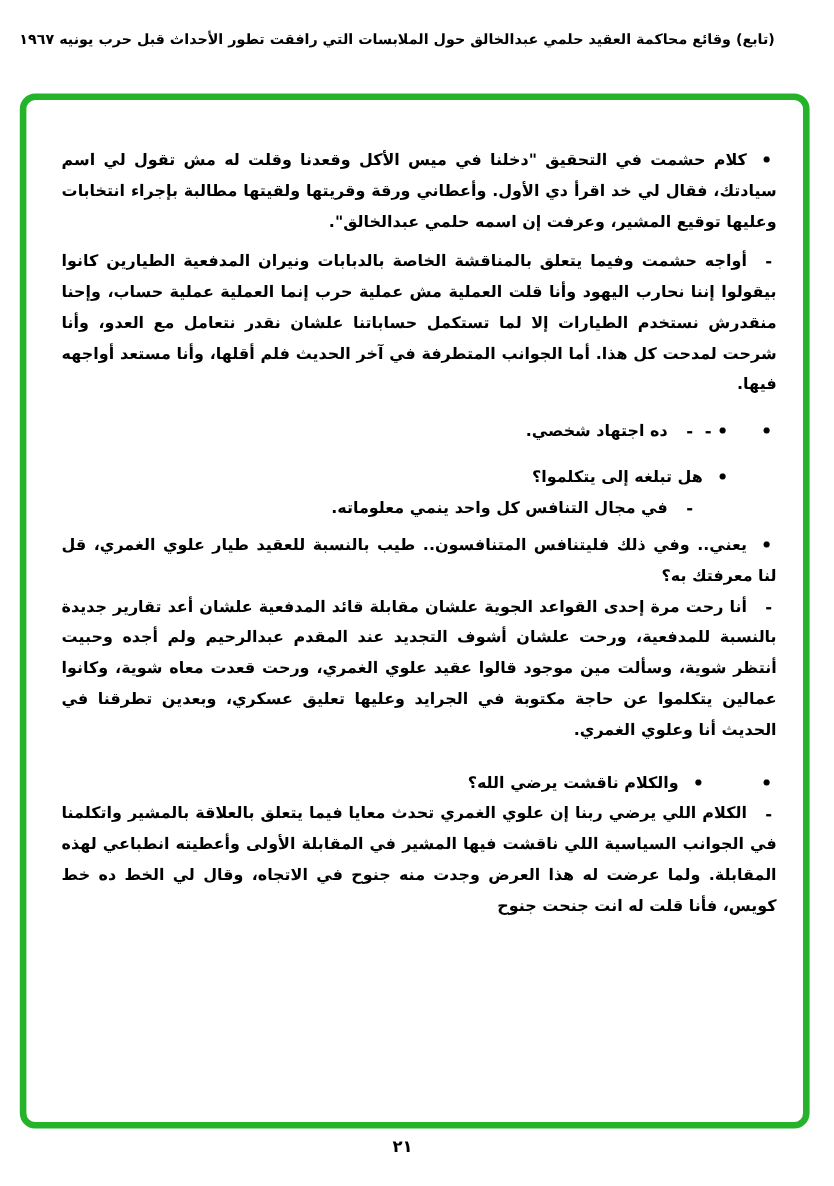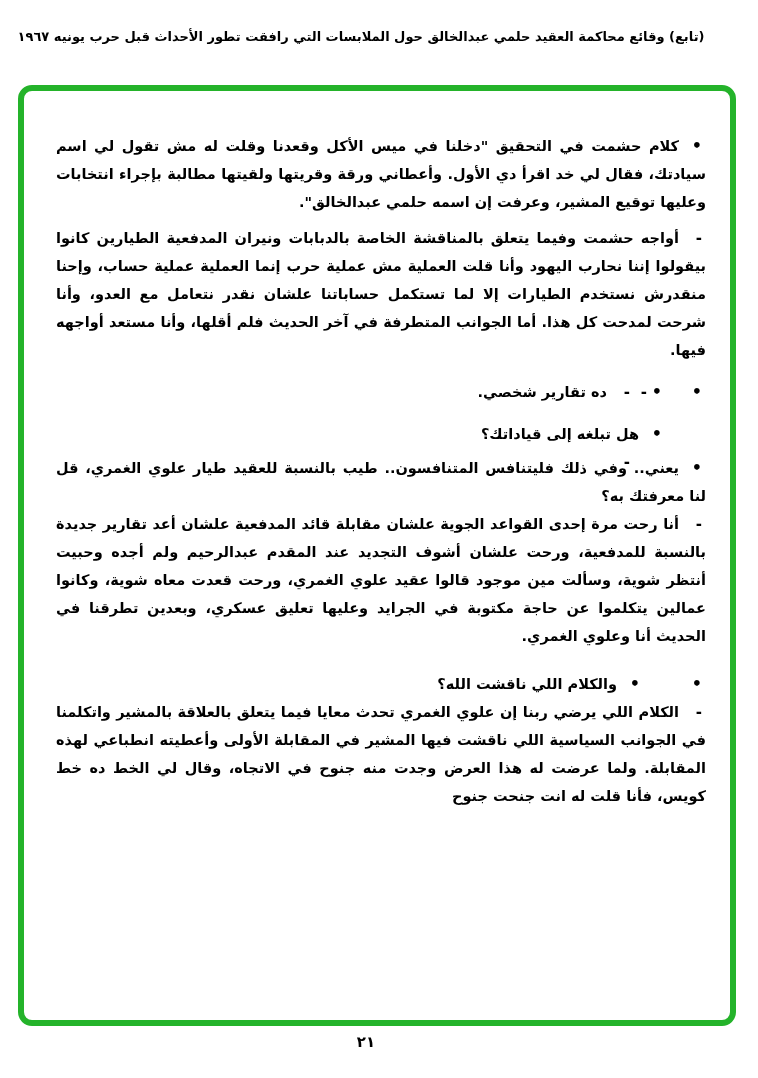--- a/index.html
+++ b/index.html
@@ -79,24 +79,24 @@
 
 <div class="page-header">(تابع) وقائع محاكمة العقيد حلمي عبدالخالق حول الملابسات التي رافقت تطور الأحداث قبل حرب يونيه ١٩٦٧</div>
 
 <div class="content-frame">
   <div class="content-area">
       <div class="item" style="margin-right: 0px; margin-bottom: 8px;"><span class="marker marker-bullet">•</span><span>كلام حشمت في التحقيق "دخلنا في ميس الأكل وقعدنا وقلت له مش تقول لي اسم سيادتك، فقال لي خد اقرأ دي الأول. وأعطاني ورقة وقريتها ولقيتها مطالبة بإجراء انتخابات وعليها توقيع المشير، وعرفت إن اسمه حلمي عبدالخالق".</span></div>
       <div class="item" style="margin-right: 0px; margin-bottom: 14px;"><span class="marker marker-dash">-</span><span>أواجه حشمت وفيما يتعلق بالمناقشة الخاصة بالدبابات ونيران المدفعية الطيارين كانوا بيقولوا إننا نحارب اليهود وأنا قلت العملية مش عملية حرب إنما العملية عملية حساب، وإحنا منقدرش نستخدم الطيارات إلا لما تستكمل حساباتنا علشان نقدر نتعامل مع العدو، وأنا شرحت لمدحت كل هذا. أما الجوانب المتطرفة في آخر الحديث فلم أقلها، وأنا مستعد أواجهه فيها.</span></div>
       <div class="item" style="margin-right: 0px; margin-bottom: 0px;"><span class="marker marker-bullet">•</span></div>
       <div class="item" style="margin-right: 55px; margin-bottom: 14px;"><span class="marker marker-dash">-</span></div>
       <div class="item" style="margin-right: 40px; margin-bottom: 8px;"><span class="marker marker-bullet">•</span></div>
-      <div class="item" style="margin-right: 72px; margin-bottom: 14px;"><span class="marker marker-dash">-</span><span>ده تقارير شخصي.</span></div>
-      <div class="item" style="margin-right: 40px; margin-bottom: 0px;"><span class="marker marker-bullet">•</span><span>هل تبلغه إلى قياداتك؟</span></div>
-      <div class="item" style="margin-right: 72px; margin-bottom: 6px;"><span class="marker marker-dash">-</span></div>
+      <div class="item" style="margin-right: 72px; margin-bottom: 14px;"><span class="marker marker-dash">-</span><span>ده اجتهاد شخصي.</span></div>
+      <div class="item" style="margin-right: 40px; margin-bottom: 0px;"><span class="marker marker-bullet">•</span><span>هل تبلغه إلى يتكلموا؟</span></div>
+      <div class="item" style="margin-right: 72px; margin-bottom: 6px;"><span class="marker marker-dash">-</span><span>في مجال التنافس كل واحد ينمي معلوماته.</span></div>
       <div class="item" style="margin-right: 0px; margin-bottom: 0px;"><span class="marker marker-bullet">•</span><span>يعني.. وفي ذلك فليتنافس المتنافسون.. طيب بالنسبة للعقيد طيار علوي الغمري، قل لنا معرفتك به؟</span></div>
       <div class="item" style="margin-right: 0px; margin-bottom: 20px;"><span class="marker marker-dash">-</span><span>أنا رحت مرة إحدى القواعد الجوية علشان مقابلة قائد المدفعية علشان أعد تقارير جديدة بالنسبة للمدفعية، ورحت علشان أشوف التجديد عند المقدم عبدالرحيم ولم أجده وحبيت أنتظر شوية، وسألت مين موجود قالوا عقيد علوي الغمري، ورحت قعدت معاه شوية، وكانوا عمالين يتكلموا عن حاجة مكتوبة في الجرايد وعليها تعليق عسكري، وبعدين تطرقنا في الحديث أنا وعلوي الغمري.</span></div>
       <div class="item" style="margin-right: 0px; margin-bottom: 8px;"><span class="marker marker-bullet">•</span></div>
-      <div class="item" style="margin-right: 62px; margin-bottom: 0px;"><span class="marker marker-bullet">•</span><span>والكلام اللي ناقشت الله؟</span></div>
+      <div class="item" style="margin-right: 62px; margin-bottom: 0px;"><span class="marker marker-bullet">•</span><span>والكلام ناقشت يرضي الله؟</span></div>
       <div class="item" style="margin-right: 0px; margin-bottom: 0px;"><span class="marker marker-dash">-</span><span>الكلام اللي يرضي ربنا إن علوي الغمري تحدث معايا فيما يتعلق بالعلاقة بالمشير واتكلمنا في الجوانب السياسية اللي ناقشت فيها المشير في المقابلة الأولى وأعطيته انطباعي لهذه المقابلة. ولما عرضت له هذا العرض وجدت منه جنوح في الاتجاه، وقال لي الخط ده خط كويس، فأنا قلت له انت جنحت جنوح</span></div>
     </div>
 </div>
 
 <div class="page-number">٢١</div>
 
 </body></html>

